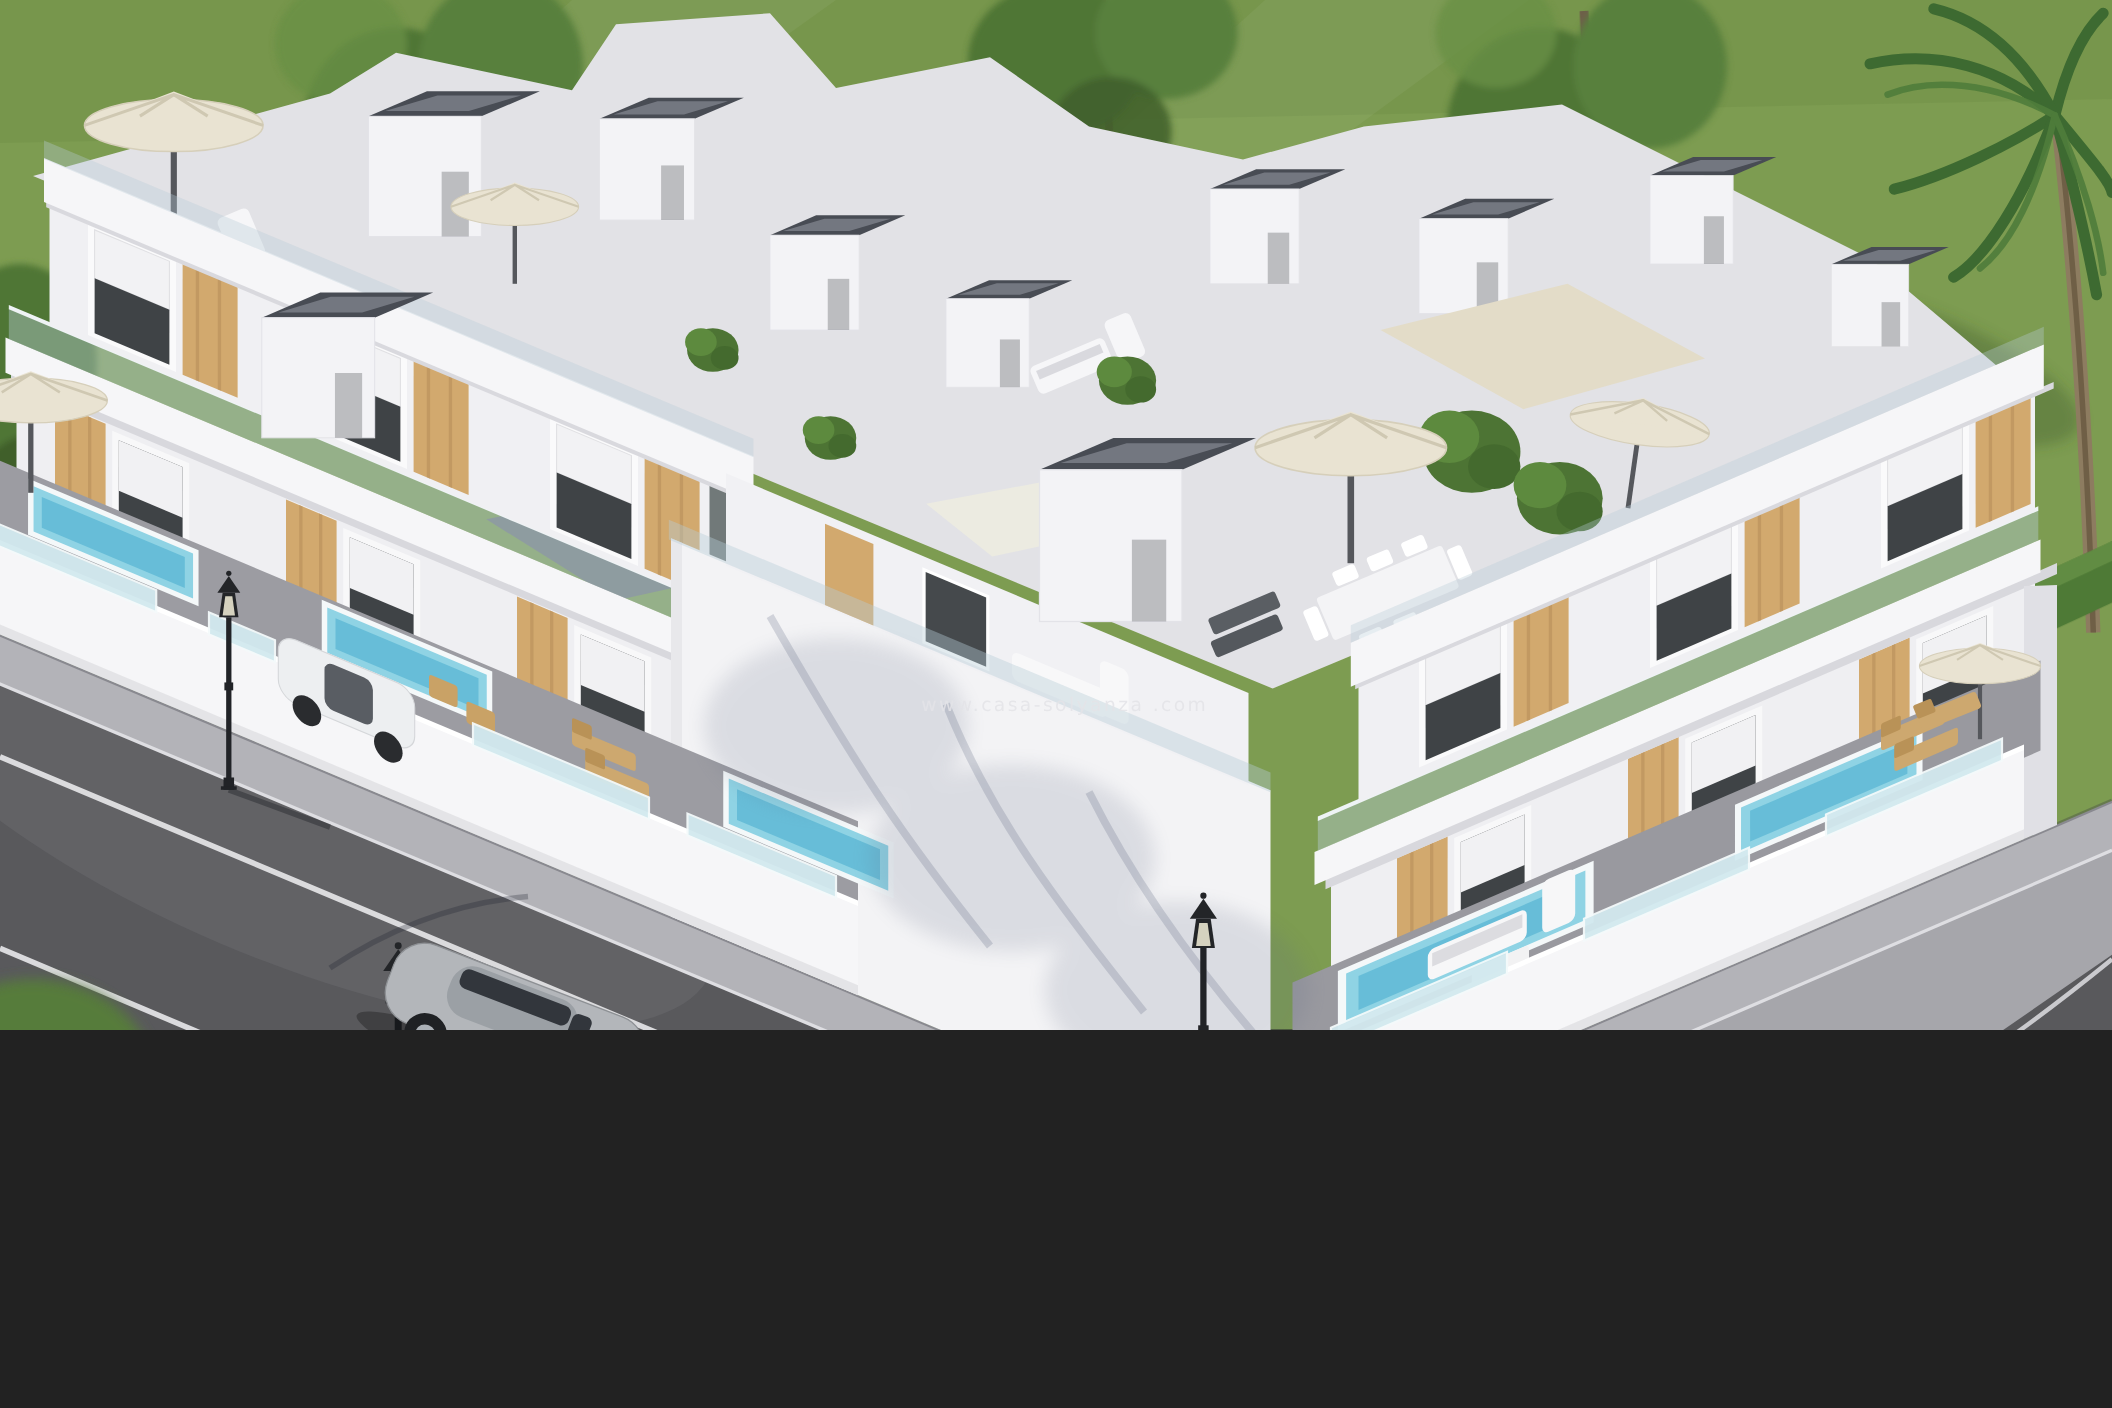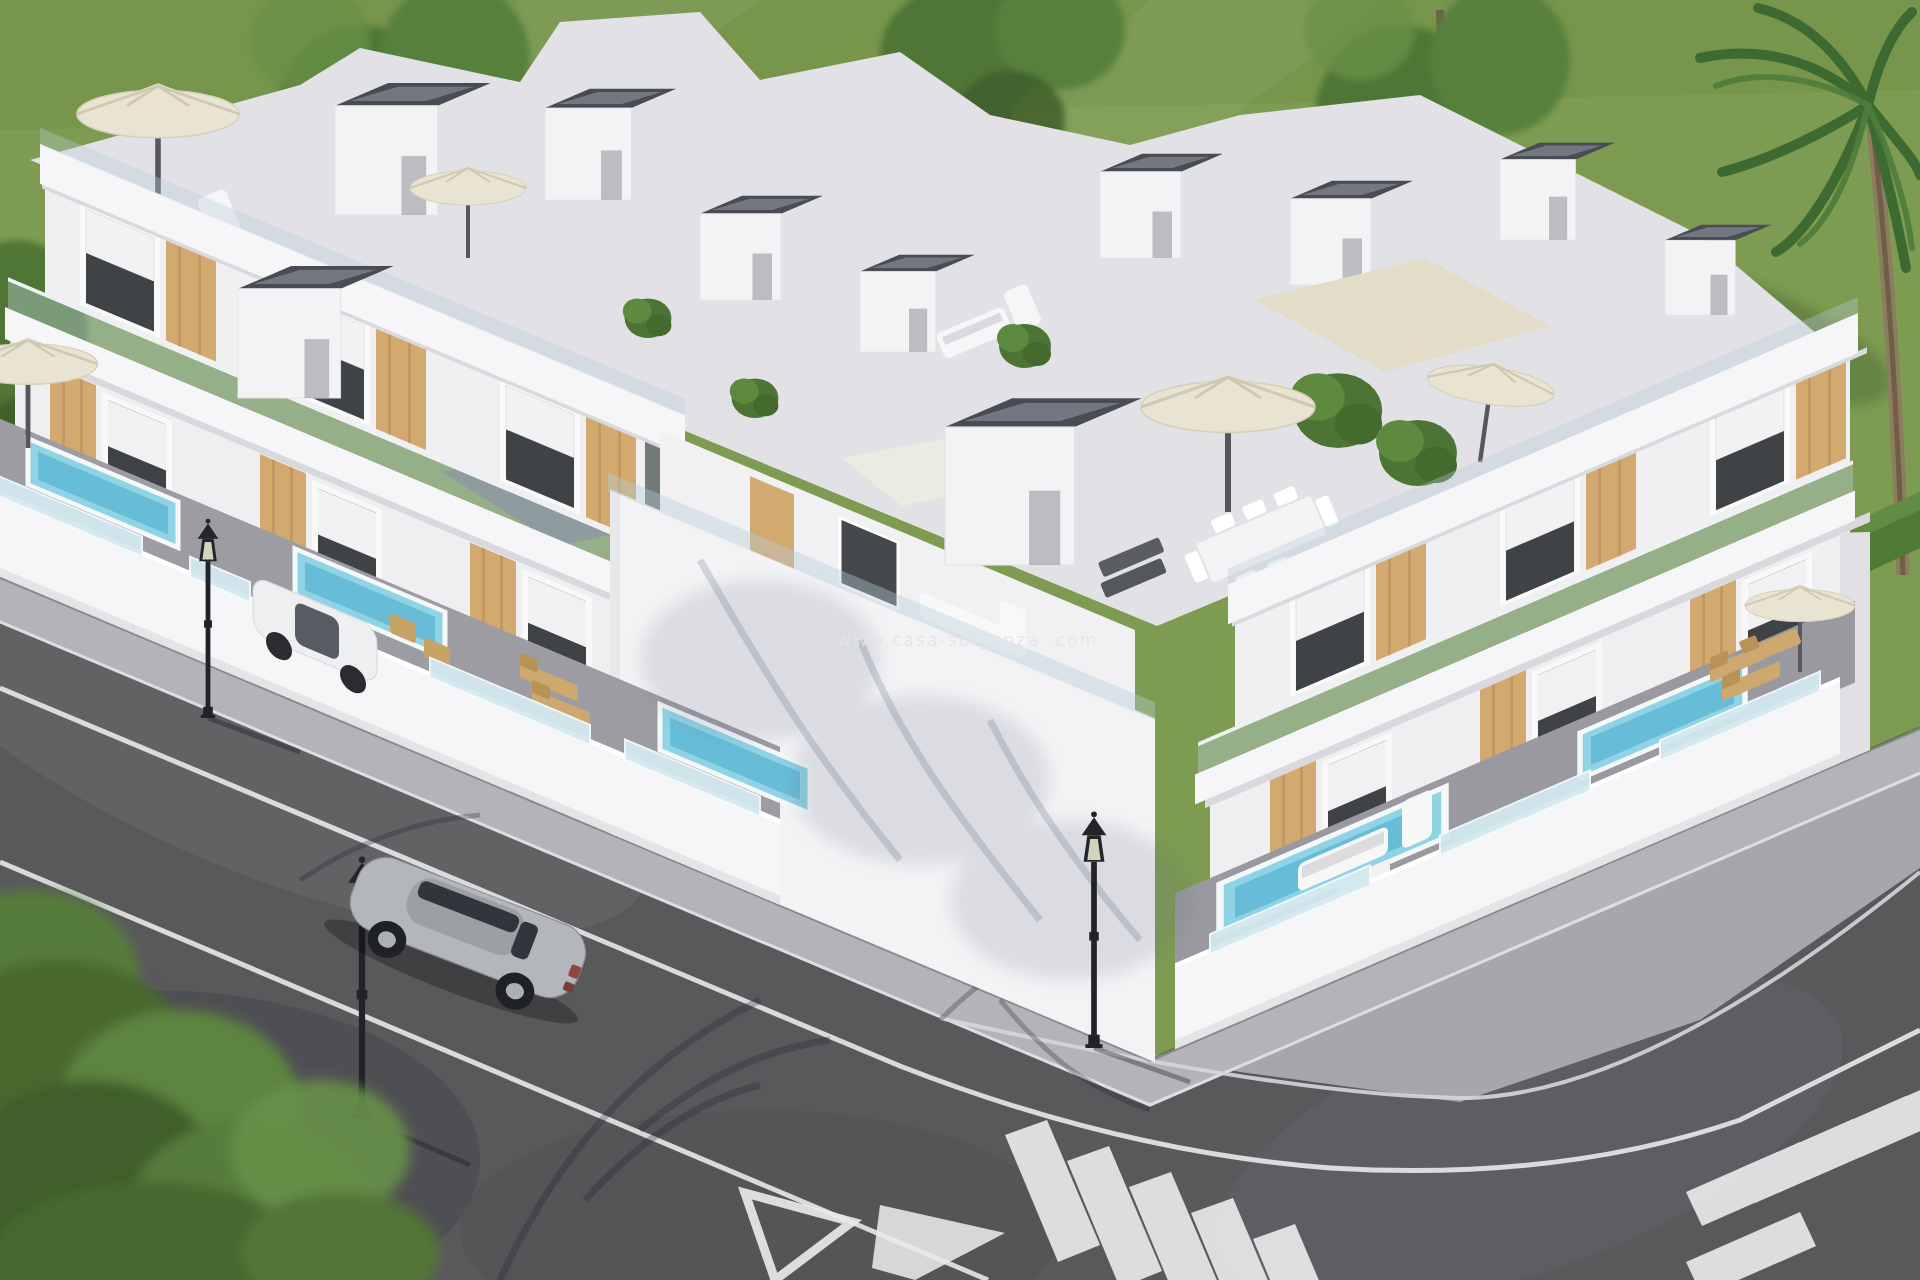--- a/index.html
+++ b/index.html
@@ -1,17 +1,17 @@
 <!DOCTYPE html>
 <html style="--grass: #7d9c51; --grass_dark: #6d8c44; --foliage: #4f7636; --foliage_light: #699046; --foliage_dark: #3f5f2b; --road: #59595c; --road_light: #6d6d70; --road_dark: #4a4a4d; --sidewalk: #b3b3b8; --sidewalk_wide: #a6a6ab; --marking: #e9e9eb; --white_sun: #f6f6f8; --white_lit: #efeff2; --white_shade: #e0e0e5; --deck: #e2e2e6; --wood: #d2a96e; --wood_dark: #b8905a; --glass_dark: #3f4346; --rail_glass: #b7ccd6; --pool_glass: #d2e9ef; --pool_water: #8fd3e4; --pool_deep: #5cb8d4; --roof_gravel: #484c54; --roof_gravel_light: #7b7f88; --umbrella: #e9e3d2; --awning: #e3dcc8; --shade_sail: #70757d; --car_silver: #b3b6ba; --car_white: #edeff1; --lamp: #212327; --watermark_color: #e4e4e8;"><head>
 <meta charset="utf-8">
 <style>
   html,body{margin:0;padding:0;background:#222;}
   body{font-family:"DejaVu Sans","Liberation Sans",sans-serif;}
-  .stage{position:relative;width:1920px;height:1280px;overflow:hidden;background:var(--grass,#7d9c51);}
+  .stage{position:relative;width:1920px;height:936px;overflow:hidden;background:var(--grass,#7d9c51);}
   svg{display:block}
   text.watermark{font-family:"DejaVu Sans","Liberation Sans",sans-serif;font-size:17px;letter-spacing:2.2px;fill:var(--watermark_color,#e4e4e8);opacity:.85}
 </style>
 </head>
 <body>
 
 <div class="stage">
 <svg viewBox="0 0 1920 1280" width="1920" height="1280">
 <defs>
   <filter id="b3">

